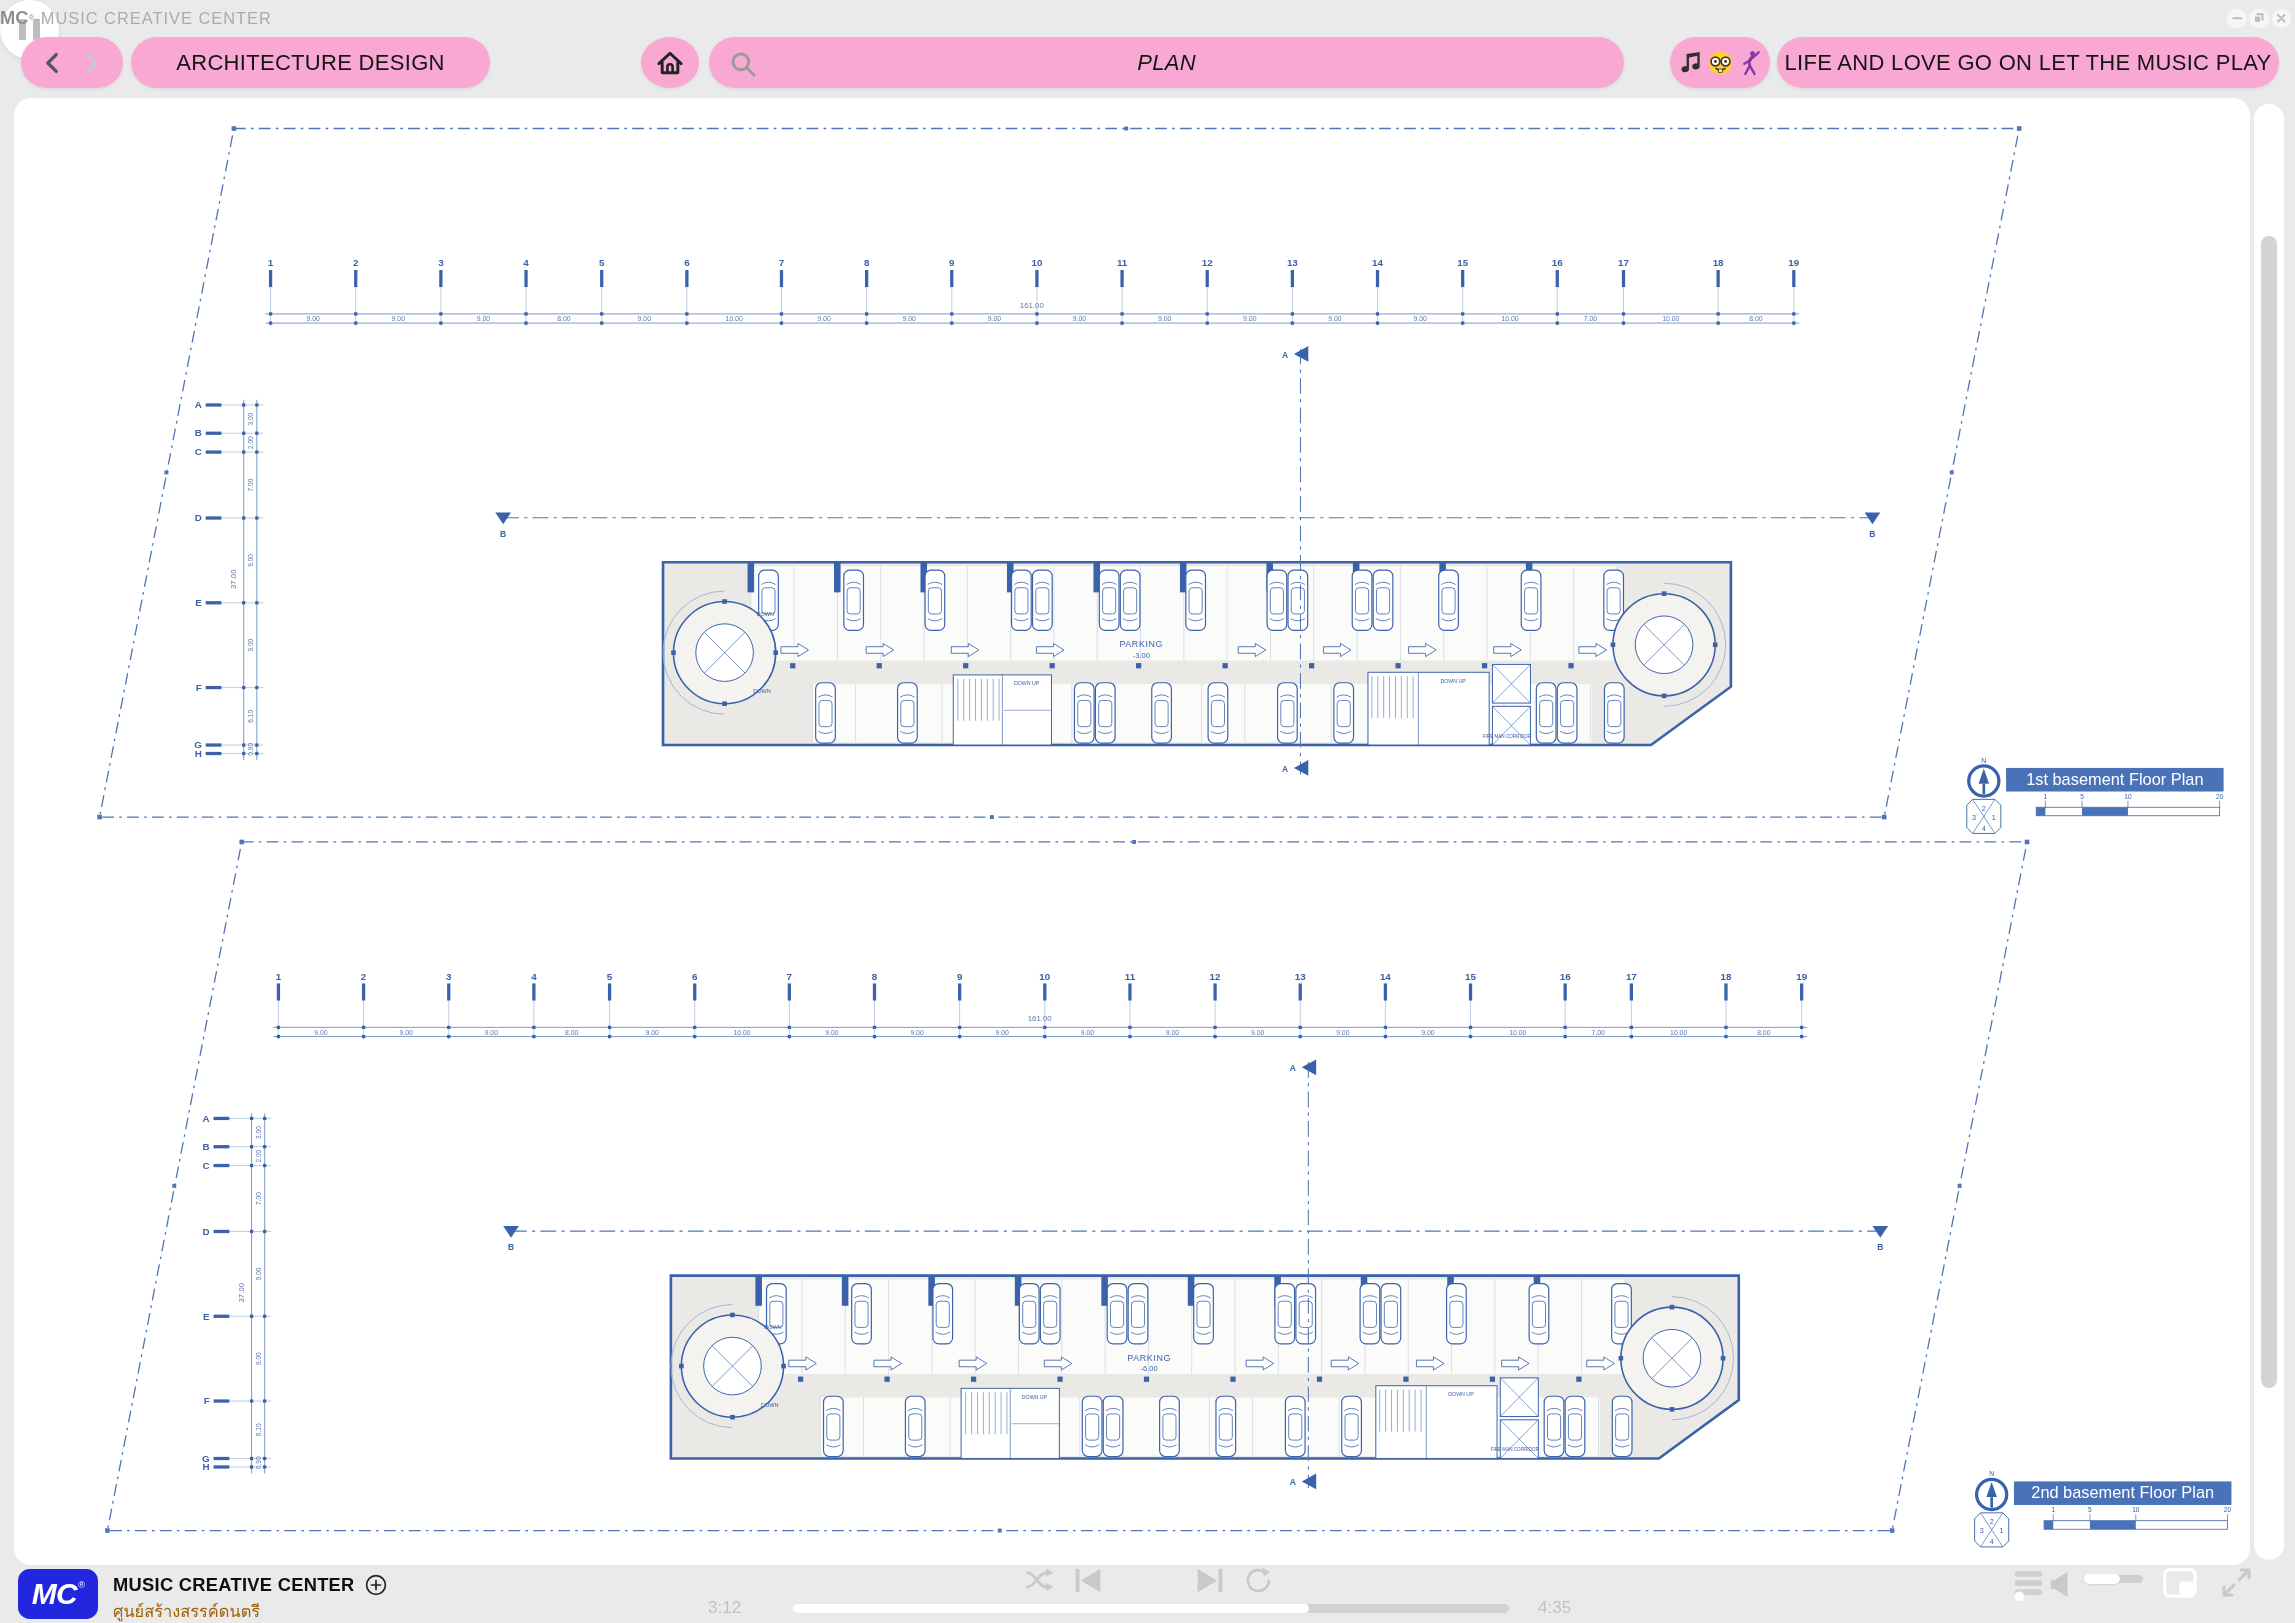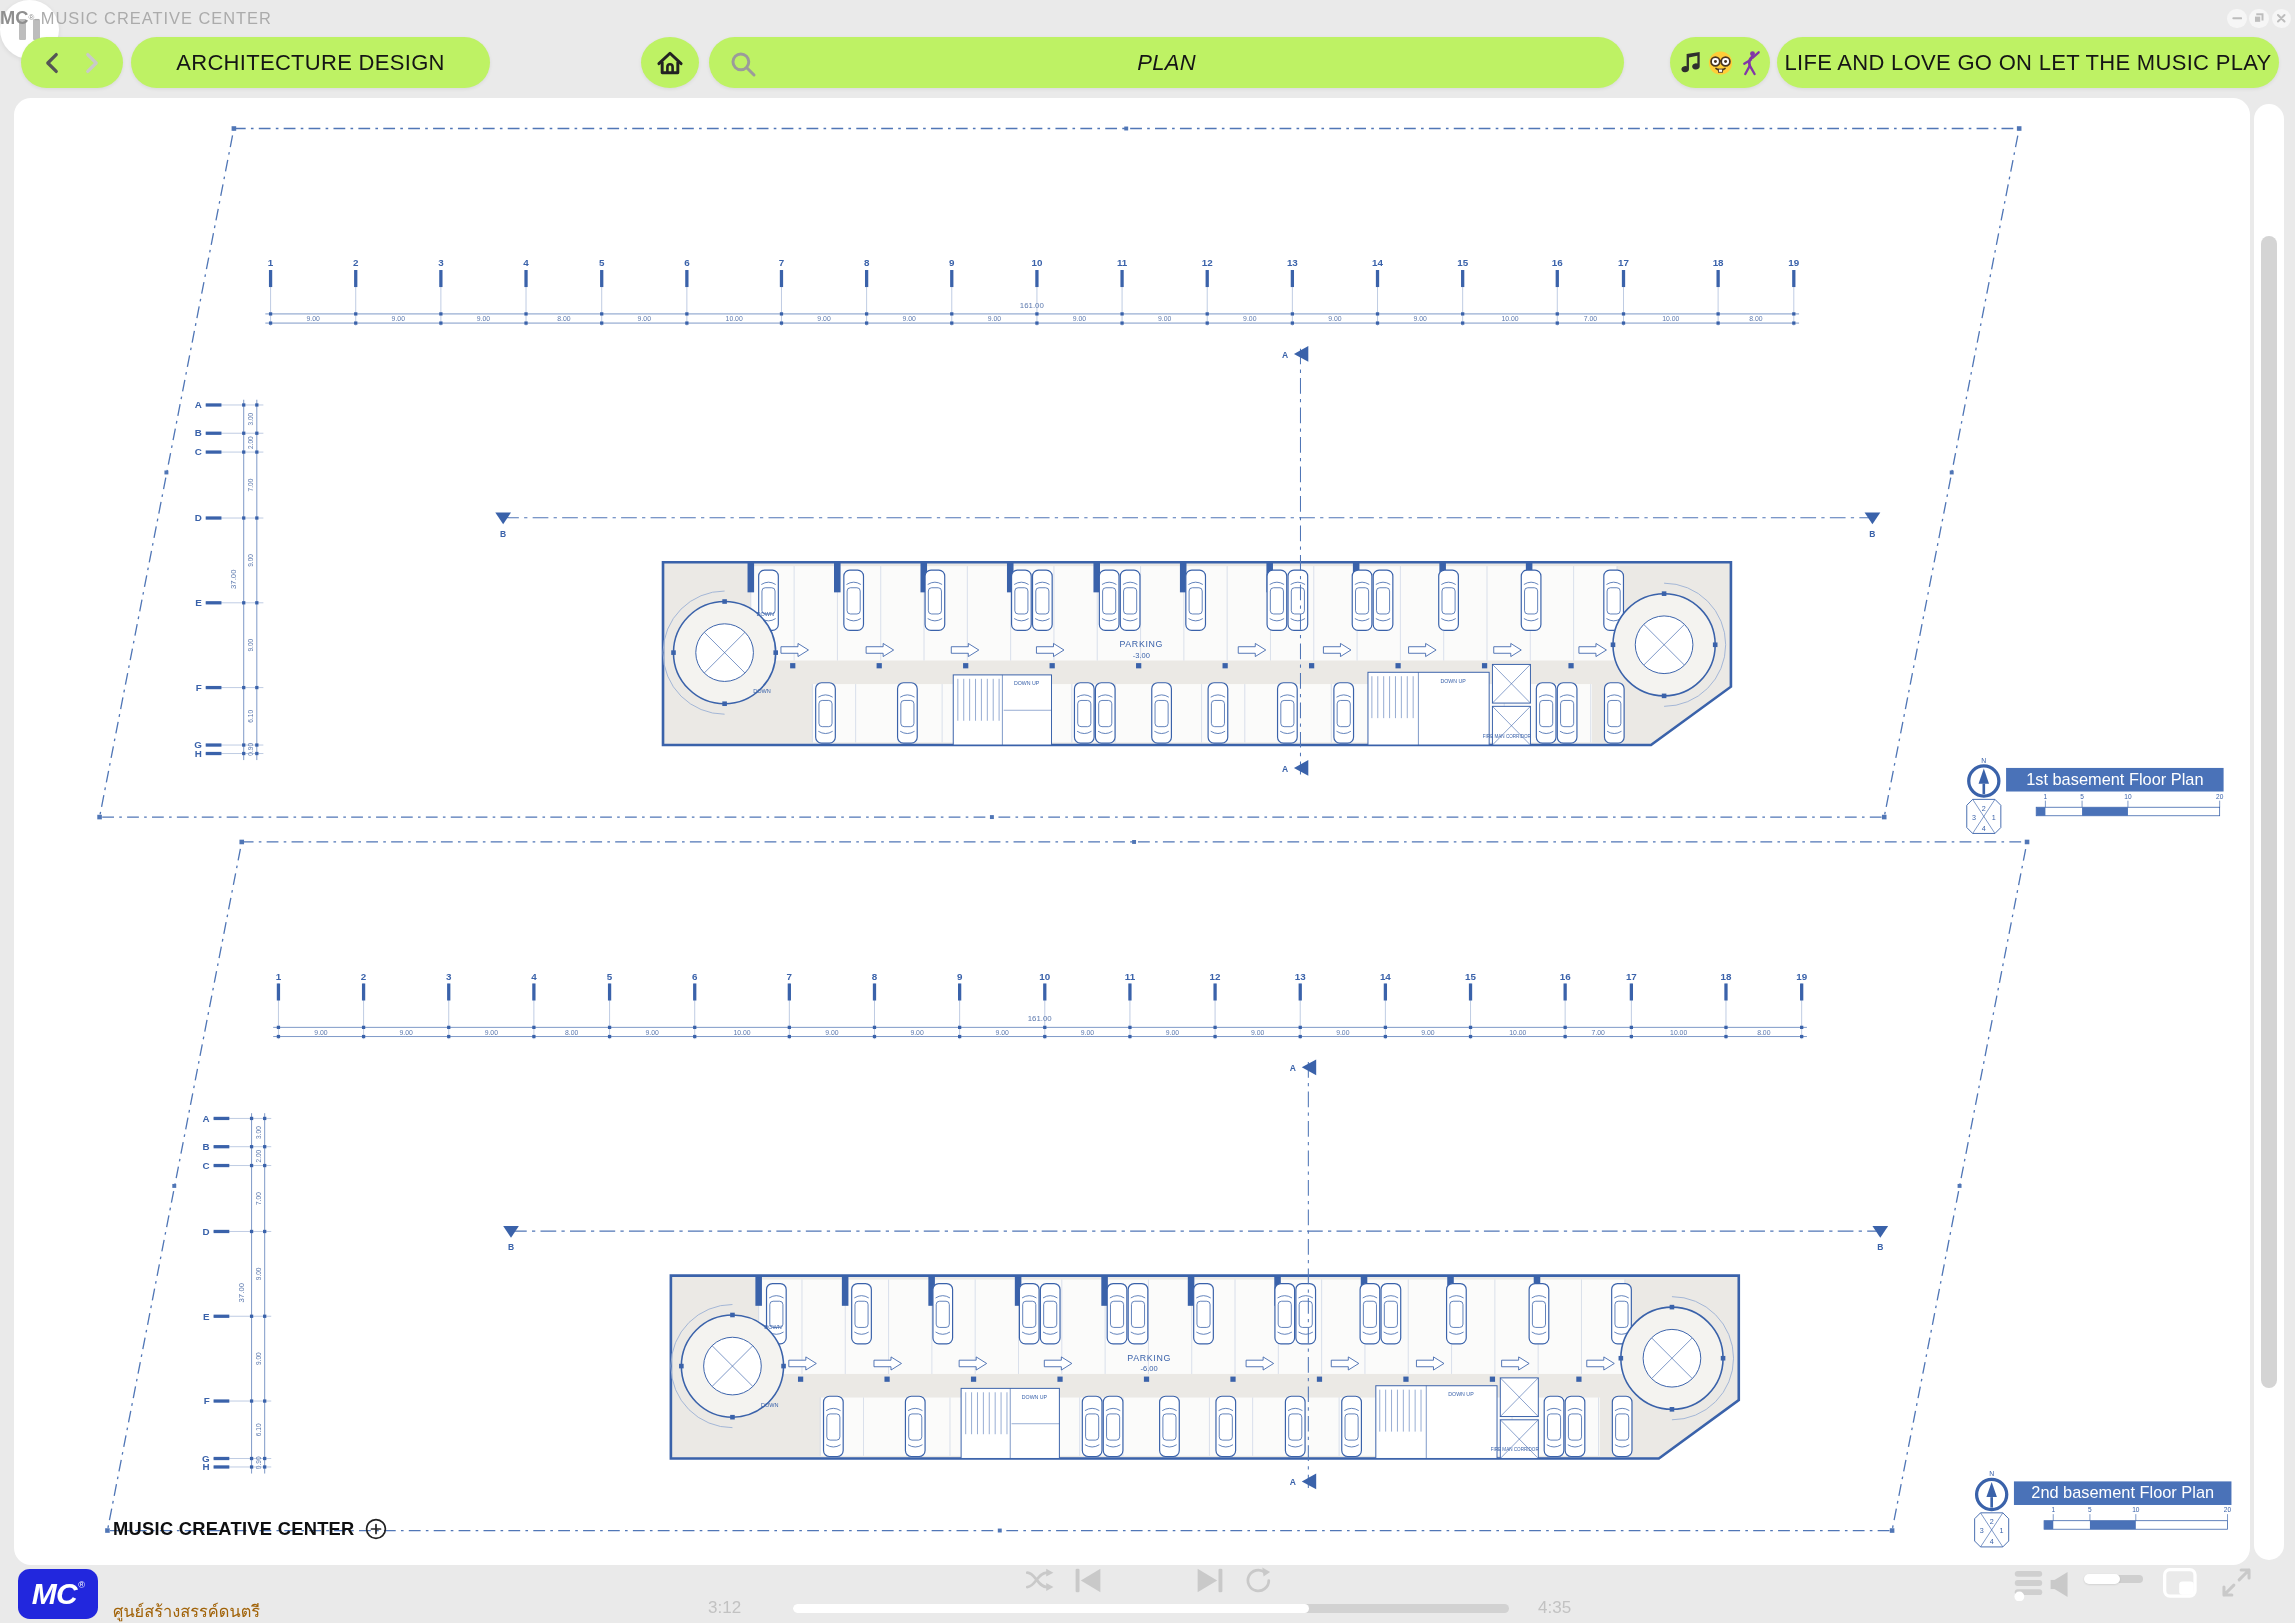--- a/index.html
+++ b/index.html
@@ -8,42 +8,42 @@
     background:#eaeaea;font-family:"Liberation Sans",sans-serif;
   }
   
   .app-title{position:absolute;left:0;top:6.6px;color:#9b9b9b;white-space:nowrap;}
   .app-title .logo-sm{font-weight:bold;font-size:18.3px;color:#8f8f8f;letter-spacing:0px;}
   .app-title sup{font-size:7.9px;color:#8f8f8f;}
   .app-title .title-rest{font-size:16.4px;color:#ababab;letter-spacing:1px;}
   .win-controls{position:absolute;top:8.5px;left:2227px;display:flex;gap:2.6px;}
   .wbtn{width:19.7px;height:19.7px;border-radius:50%;background:#f6f6f6;display:flex;align-items:center;justify-content:center;}
   
-  .pill{position:absolute;top:37px;height:51px;background:#bef264;border-radius:26px;
+  .pill{position:absolute;top:37px;height:51px;background:#f9a8d4;border-radius:26px;
         box-shadow:0 1.3px 3.9px rgba(0,0,0,.07);display:flex;align-items:center;justify-content:center;}
   .pill .ptext{font-size:22px;color:#151515;letter-spacing:0.3px;white-space:nowrap;}
   .nav-back{left:21px;width:102px;gap:11.8px;}
   .nav-category{left:131px;width:359px;}
   .nav-home{left:641px;width:58px;border-radius:50%;}
   .nav-search{left:709px;width:915px;font-style:italic;}
   .nav-search .search-glyph{position:absolute;left:19.7px;top:12.5px;}
   .nav-emoji{left:1670px;width:100px;gap:1.3px;}
   .nav-song{left:1777px;width:502px;}
   
   .canvas{position:absolute;left:14.4px;top:98px;width:2236px;height:1467px;background:#ffffff;border-radius:17px;}
   #plans{position:absolute;left:0;top:0;width:2295px;height:1623px;pointer-events:none;}
   #plans text{font-family:"Liberation Sans",sans-serif;}
   .scroll-track{position:absolute;left:2254px;top:104px;width:30px;height:1456px;background:#ffffff;border-radius:15px;}
   .scroll-thumb{position:absolute;left:7.2px;top:132px;width:15.7px;height:1152px;background:#d4d4d4;border-radius:7.9px;}
   
   .logo-box{position:absolute;left:18.3px;top:1569px;width:80px;height:50px;border-radius:11.8px;background:#2227dd;
             display:flex;align-items:center;justify-content:center;color:#fff;}
   .logo-box .mc{font-size:30px;font-weight:bold;font-style:italic;letter-spacing:-0.7px;}
   .logo-box sup{font-size:9.2px;margin-left:1.3px;transform:translateY(-9.2px);}
-  .app-name{position:absolute;left:113px;top:1518px;display:flex;align-items:flex-end;gap:10.5px;}
+  .app-name{position:absolute;left:113px;top:1574px;display:flex;align-items:flex-end;gap:10.5px;}
   .app-name .nm{font-size:18.3px;font-weight:bold;color:#0f0f0f;letter-spacing:0.3px;white-space:nowrap;}
   .app-sub{position:absolute;left:113px;top:1598px;font-size:16.4px;color:#a16207;}
   .time{position:absolute;top:1598px;font-size:17px;color:#c2c2c2;}
   .time-current{left:708px;width:66px;text-align:left;}
   .time-total{left:1522px;margin-left:16px;}
   .progress{position:absolute;left:793px;top:1604px;width:716px;height:8.5px;border-radius:4.6px;background:#d2d2d2;}
   .progress-fill{height:8.5px;border-radius:4.6px;background:#ffffff;}
   .pbtn{position:absolute;}
   .pause-circle{left:1120px;top:1551px;width:59px;height:59px;border-radius:50%;background:#fff;
                 box-shadow:0 1.3px 5.2px rgba(0,0,0,.08);display:flex;align-items:center;justify-content:center;gap:7.2px;}

